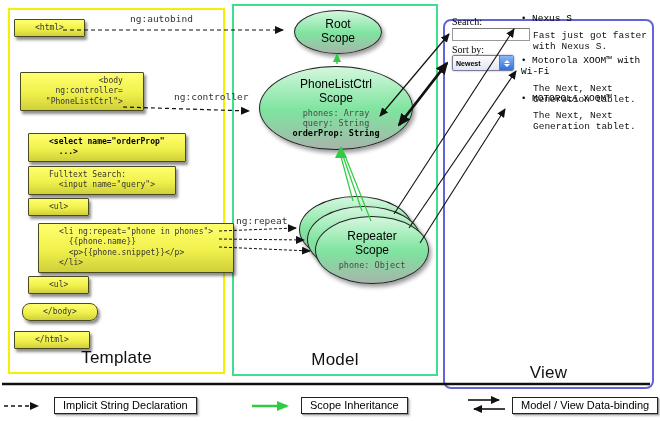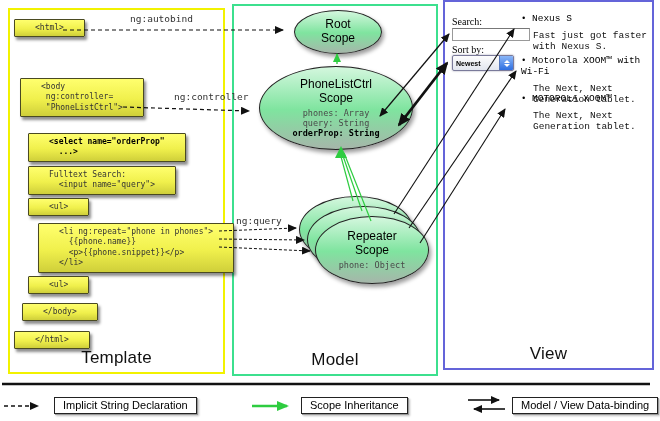--- a/index.html
+++ b/index.html
@@ -63,44 +63,44 @@
 <body>
 
 <div id="stage">
 
   <div class="panel" style="left: 8px; top: 8px; width: 213px; height: 362px; border-color: rgb(242, 242, 0);">
     <div class="panel-label">Template</div>
   </div>
   <div class="panel" style="left: 232px; top: 4px; width: 202px; height: 368px; border-color: rgb(60, 224, 142);">
     <div class="panel-label">Model</div>
   </div>
-  <div class="panel" style="left: 443px; top: 0; width: 207px; height: 366px; border-color: rgb(100, 100, 217);">
+  <div class="panel" style="left: 443px; top: 19px; width: 207px; height: 366px; border-color: rgb(100, 100, 217); border-radius: 8px;">
     <div class="panel-label">View</div>
   </div>
 
   <div class="code-box" style="left:14px;top:19px;">&lt;html&gt;</div>
-  <div class="code-box" style="left:20px;top:78px;">&lt;body
+  <div class="code-box" style="left:20px;top:72px;text-align:right;">&lt;body
  ng:controller=
  "PhoneListCtrl"&gt;</div>
   <div class="code-box bold" style="left:28px;top:133px;">&lt;select name="orderProp"
   ...&gt;</div>
   <div class="code-box" style="left:28px;top:166px;">Fulltext Search:
   &lt;input name="query"&gt;</div>
   <div class="code-box" style="left:28px;top:198px;">&lt;ul&gt;</div>
   <div class="code-box" style="left:38px;top:223px;">&lt;li ng:repeat="phone in phones"&gt;
   {{phone.name}}
   &lt;p&gt;{{phone.snippet}}&lt;/p&gt;
 &lt;/li&gt;</div>
   <div class="code-box" style="left:28px;top:276px;">&lt;ul&gt;</div>
-  <div class="code-box" style="left:22px;top:303px;">&lt;/body&gt;</div>
+  <div class="code-box" style="left:22px;top:303px;border-radius:8px;">&lt;/body&gt;</div>
   <div class="code-box" style="left:14px;top:331px;">&lt;/html&gt;</div>
 
   <div class="dir-label" style="left:130px;top:13px;">ng:autobind</div>
   <div class="dir-label" style="left:134px;top:91px;margin-left:40px;">ng:controller</div>
-  <div class="dir-label" style="left:236px;top:215px;">ng:query</div>
+  <div class="dir-label" style="left:236px;top:215px;">ng:repeat</div>
 
   <div class="ellipse" style="left:294px;top:10px;width:86px;height:42px;">
     <div class="scope-title">Root
 Scope</div>
   </div>
 
   <div class="ellipse" style="left:259px;top:66px;width:152px;height:82px;">
     <div class="scope-title">PhoneListCtrl
 Scope</div>
     <div class="scope-props">phones: Array

